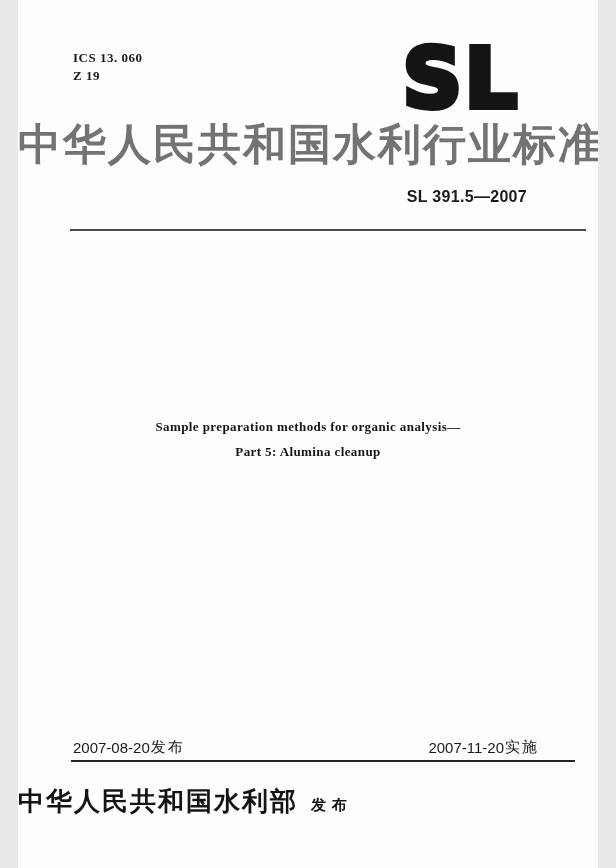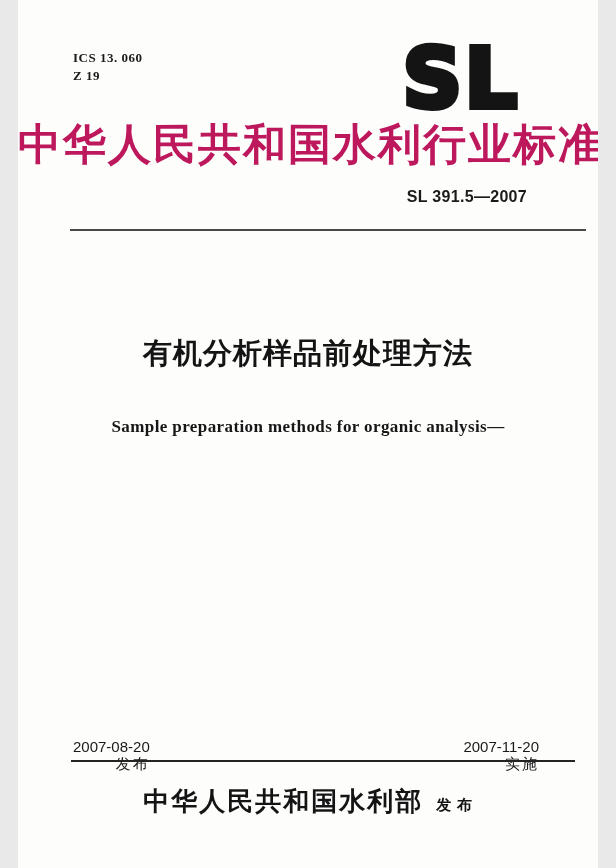--- a/index.html
+++ b/index.html
@@ -52,21 +52,21 @@
     left: 0;
     width: 100%;
     margin: 0;
     text-align: center;
     font-family: "Liberation Serif", "DejaVu Serif", serif;
     font-weight: bold;
     font-size: 43px;
     line-height: 50px;
     letter-spacing: 2px;
     white-space: nowrap;
-    color: #be185d;
+    color: #737373;
   }
 
   
   .std-code {
     position: absolute;
     top: 188px;
     right: 71px;
     font-family: "Liberation Sans", "DejaVu Sans", sans-serif;
     font-weight: 600;
     font-size: 16px;
@@ -95,48 +95,48 @@
 
   
   .en-title {
     position: absolute;
     top: 414px;
     left: 0;
     width: 100%;
     text-align: center;
     font-family: "Liberation Serif", "DejaVu Serif", serif;
     font-weight: bold;
-    font-size: 17px;
+    font-size: 13px;
     line-height: 25px;
     letter-spacing: 0.4px;
     color: #161616;
   }
 
   
   .dates-row {
     position: absolute;
     top: 738px;
     left: 55px;
     right: 59px;
     display: flex;
     justify-content: space-between;
     font-family: "Liberation Sans", "DejaVu Sans", sans-serif;
     font-size: 15px;
     color: #1a1a1a;
   }
-  .date-group { display: inline-flex; align-items: flex-end; flex-direction: column; }
+  .date-group { display: inline-flex; align-items: center; }
   .date-label { margin-left: 1px; letter-spacing: 2px; }
 
   
   .publisher-row {
     position: absolute;
     top: 784px;
     left: 0;
     width: 100%;
-    text-align: center;
+    text-align: left;
     white-space: nowrap;
     color: #141414;
   }
   .publisher {
     font-family: "Liberation Serif", "DejaVu Serif", serif;
     font-weight: bold;
     font-size: 26px;
     letter-spacing: 2px;
   }
   .publish-label {
@@ -159,25 +159,25 @@
 
   <div class="sl-logo">SL</div>
 
   <h1 class="series-title">中华人民共和国水利行业标准</h1>
 
   <div class="std-code">SL 391.5—2007</div>
 
   <div class="rule rule-top"></div>
 
   <div class="cn-title">
-    <div>有机分析样品前处理方法</div>
   </div>
 
   <div class="en-title">
     <div>Sample preparation methods for organic analysis—</div>
+    <div>Part 5: Alumina cleanup</div>
   </div>
 
   <div class="dates-row">
     <div class="date-group">
       <span>2007-08-20</span>
       <span class="date-label">发布</span>
     </div>
     <div class="date-group">
       <span>2007-11-20</span>
       <span class="date-label">实施</span>

